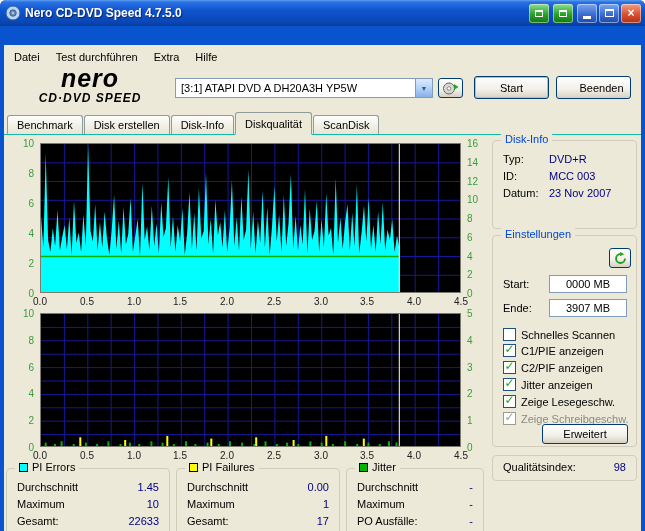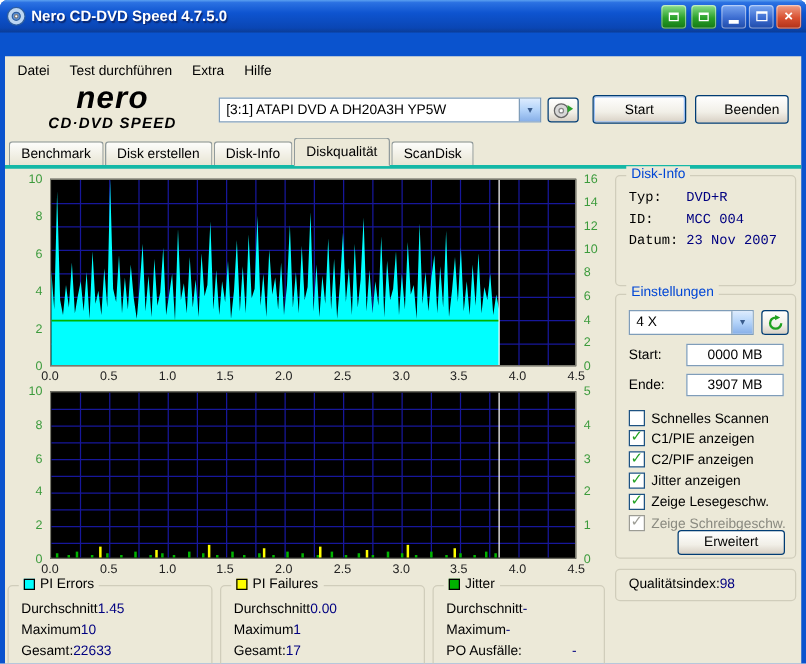--- a/index.html
+++ b/index.html
@@ -37,38 +37,38 @@
   .combo-btn { width:17px; height:18px; margin-left:auto; background:linear-gradient(180deg,#DCEBFE,#B3D3F9 50%,#88B0E8);
     border-left:1px solid #7F9DB9; display:flex; align-items:center; justify-content:center; font-size:7px; color:#3A5C8C; }
   .drive-combo { position:absolute; left:171px; top:13px; width:258px; }
   .icon-btn { position:absolute; left:434px; top:13px; width:25px; height:20px; border:1px solid #003C74; border-radius:3px;
     background:linear-gradient(180deg,#fff,#F1EFE7 60%,#D8D0C4); display:flex; align-items:center; justify-content:center; }
   .btn { border:1px solid #003C74; border-radius:3px; background:linear-gradient(180deg,#fff,#F1EFE7 60%,#D8D0C4);
     font-size:11px; display:flex; align-items:center; justify-content:center; cursor:default; }
   .start-btn { position:absolute; left:470px; top:11px; width:75px; height:23px; box-shadow:0 0 0 1px #9CC0F5 inset; }
   .quit-btn  { position:absolute; left:552px; top:11px; width:75px; height:23px;padding-left:16px; }
 
-  .tabstrip { height:24px; display:flex; align-items:flex-end; padding-left:3px; border-bottom:3px solid #14b8a6; }
+  .tabstrip { height:24px; display:flex; align-items:flex-end; padding-left:3px; border-bottom:1px solid #14b8a6; }
   .tab { padding:3px 9px 3px 9px; height:19px; border:1px solid #919B9C; border-bottom:none; border-radius:3px 3px 0 0;
     background:linear-gradient(180deg,#FDFDFB,#E8E5D4); margin-right:1px; white-space:nowrap; }
   .tab.active { height:23px; padding-top:5px; background:#ECE9D8; margin-bottom:-1px; border-bottom:1px solid #ECE9D8; position:relative; z-index:2; }
 
   .main { position:relative; height:411px; }
   .plot { position:absolute; border:1px solid #7a7a6e; background:#000; }
   .axis-labels { position:absolute; font-size:10px; }
   .axis-labels div { position:absolute; }
 
   .groupbox { position:absolute; border:1px solid #D0CDBB; border-radius:4px; }
   .gb-title { position:absolute; top:-8px; left:8px; background:#ECE9D8; padding:0 4px; display:flex; align-items:center; gap:4px; }
   .gb-title.blue { color:#0046D5; }
   .swatch { width:9px; height:9px; border:1px solid #000; display:inline-block; }
-  .stat-row { position:absolute; left:10px; right:10px; display:flex; justify-content:flex-start; }
+  .stat-row { position:absolute; left:10px; right:10px; display:flex; justify-content:space-between; }
   .val { color:#000080; }
 
-  .di-row { position:absolute; left:10px; right:8px;font-family:Liberation Mono, monospace; }
+  .di-row { position:absolute; left:10px; right:8px; }
   .di-label { display:inline-block; width:46px; }
 
   .field { position:absolute; background:#fff; border:1px solid #7F9DB9; height:18px; display:flex; align-items:center; justify-content:center; }
 
   .cbrow { position:absolute; left:10px; right:6px; height:15px; display:flex; align-items:center; gap:5px; }
   .cb { width:13px; height:13px; background:#fff; border:1px solid #1D5281; display:flex; align-items:center; justify-content:center; flex:0 0 auto; }
   .check { color:#21A121; font-weight:bold; font-size:12px; line-height:11px; position:relative; top:-1px; }
   .cbrow.disabled .check { color:#9C9C94; }
   .cbrow.disabled .cbl { color:#8a8a80; }
   .cbrow.disabled .cb { border-color:#9C9C94; }
@@ -364,30 +364,26 @@
           </div>
         <div class="stat-row" style="top:46px;gap:40px;">
             <span>PO Ausfälle:</span>
             <span class="val">-</span>
           </div>
       </div>
 
       <div class="groupbox" style="left:488px;top:5px;width:145px;height:89px;">
         <div class="gb-title blue">Disk-Info</div>
         <div class="di-row" style="top:12px;"><span class="di-label">Typ:</span><span class="val">DVD+R</span></div>
-        <div class="di-row" style="top:29px;"><span class="di-label">ID:</span><span class="val">MCC 004</span></div>
+        <div class="di-row" style="top:29px;"><span class="di-label">ID:</span><span class="val">MCC 003</span></div>
         <div class="di-row" style="top:46px;"><span class="di-label">Datum:</span><span class="val">23 Nov 2007</span></div>
       </div>
 
       <div class="groupbox" style="left:488px;top:100px;width:145px;height:212px;">
         <div class="gb-title blue">Einstellungen</div>
-        <div class="combo" style="position:absolute;left:10px;top:12px;width:100px;">
-          <span class="combo-text">4 X</span>
-          <span class="combo-btn">▼</span>
-        </div>
         <div class="btn" style="position:absolute;left:116px;top:12px;width:22px;height:20px;">
           <svg width="13" height="13" viewBox="0 0 14 14">
             <path d="M7 2.2 a4.8 4.8 0 1 0 4.8 4.8" fill="none" stroke="#1FA11F" stroke-width="2"></path>
             <polygon points="6.5,0 11,2.2 6.5,4.6" fill="#1FA11F"></polygon>
           </svg>
         </div>
         <span style="position:absolute;left:10px;top:42px;">Start:</span>
         <div class="field" style="left:56px;top:39px;width:78px;">0000 MB</div>
         <span style="position:absolute;left:10px;top:66px;">Ende:</span>
         <div class="field" style="left:56px;top:63px;width:78px;">3907 MB</div>

